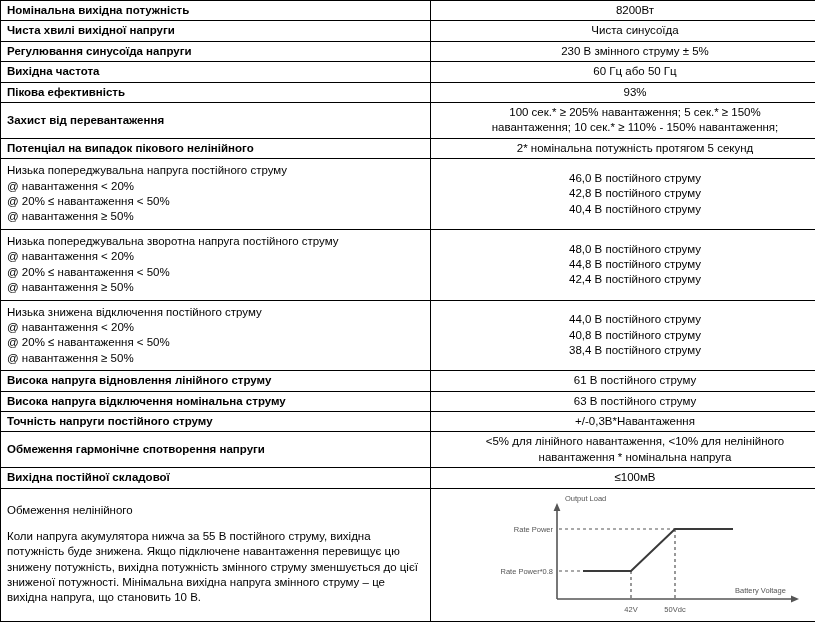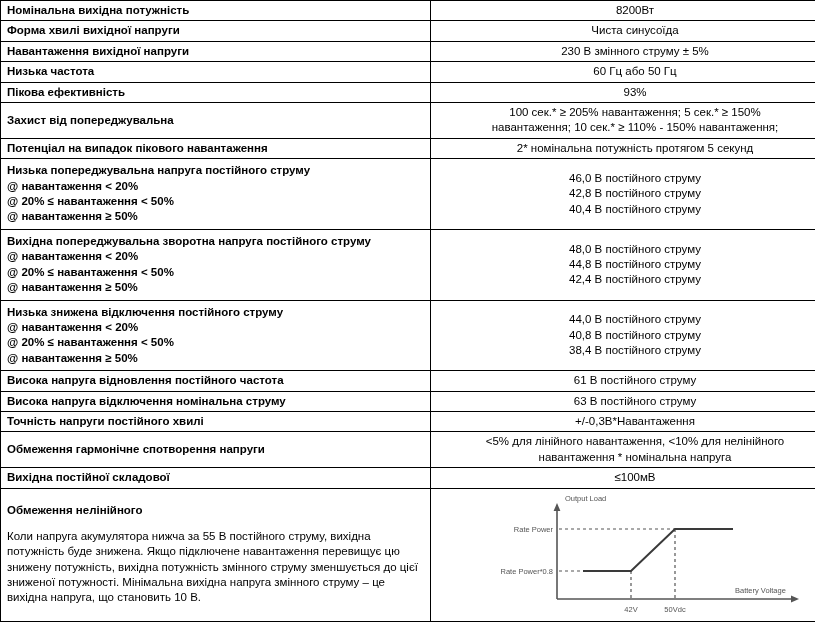--- a/index.html
+++ b/index.html
@@ -35,25 +35,25 @@
     text-align: left;
   }
 
   td.value-cell {
     width: 396px;
     text-align: center;
     font-weight: normal;
   }
 
   .sub-line {
-    font-weight: bold;
+    font-weight: normal;
   }
 
   .label-title {
-    font-weight: bold;
+    font-weight: normal;
   }
 
   .value-line {
     display: block;
   }
 
   .body-text {
     font-weight: normal;
     display: block;
     margin-top: 10px;
@@ -82,69 +82,69 @@
 
 <table class="spec-table">
   <tbody>
 
     <tr>
       <td class="label-cell">Номінальна вихідна потужність</td>
       <td class="value-cell">8200Вт</td>
     </tr>
 
     <tr>
-      <td class="label-cell">Форма хвилі вихідної напруги</td>
+      <td class="label-cell">Чиста хвилі вихідної напруги</td>
       <td class="value-cell">Чиста синусоїда</td>
     </tr>
 
     <tr>
-      <td class="label-cell">Навантаження вихідної напруги</td>
+      <td class="label-cell">Регулювання синусоїда напруги</td>
       <td class="value-cell">230 В змінного струму ± 5%</td>
     </tr>
 
     <tr>
-      <td class="label-cell">Низька частота</td>
+      <td class="label-cell">Вихідна частота</td>
       <td class="value-cell">60 Гц або 50 Гц</td>
     </tr>
 
     <tr>
       <td class="label-cell">Пікова ефективність</td>
       <td class="value-cell">93%</td>
     </tr>
 
     <tr>
-      <td class="label-cell">Захист від попереджувальна</td>
+      <td class="label-cell">Захист від перевантаження</td>
       <td class="value-cell">
         <span class="value-line">100 сек.* ≥ 205% навантаження; 5 сек.* ≥ 150%</span>
         <span class="value-line">навантаження; 10 сек.* ≥ 110% - 150% навантаження;</span>
       </td>
     </tr>
 
     <tr>
-      <td class="label-cell">Потенціал на випадок пікового навантаження</td>
+      <td class="label-cell">Потенціал на випадок пікового нелінійного</td>
       <td class="value-cell">2* номінальна потужність протягом 5 секунд</td>
     </tr>
 
     <tr class="pad-row">
       <td class="label-cell">
         <span class="label-title">Низька попереджувальна напруга постійного струму</span>
         <span class="sub-line value-line">@ навантаження &lt; 20%</span>
         <span class="sub-line value-line">@ 20% ≤ навантаження &lt; 50%</span>
         <span class="sub-line value-line">@ навантаження ≥ 50%</span>
       </td>
       <td class="value-cell">
         <span class="value-line">46,0 В постійного струму</span>
         <span class="value-line">42,8 В постійного струму</span>
         <span class="value-line">40,4 В постійного струму</span>
       </td>
     </tr>
 
     <tr class="pad-row">
       <td class="label-cell">
-        <span class="label-title">Вихідна попереджувальна зворотна напруга постійного струму</span>
+        <span class="label-title">Низька попереджувальна зворотна напруга постійного струму</span>
         <span class="sub-line value-line">@ навантаження &lt; 20%</span>
         <span class="sub-line value-line">@ 20% ≤ навантаження &lt; 50%</span>
         <span class="sub-line value-line">@ навантаження ≥ 50%</span>
       </td>
       <td class="value-cell">
         <span class="value-line">48,0 В постійного струму</span>
         <span class="value-line">44,8 В постійного струму</span>
         <span class="value-line">42,4 В постійного струму</span>
       </td>
     </tr>
@@ -157,31 +157,31 @@
         <span class="sub-line value-line">@ навантаження ≥ 50%</span>
       </td>
       <td class="value-cell">
         <span class="value-line">44,0 В постійного струму</span>
         <span class="value-line">40,8 В постійного струму</span>
         <span class="value-line">38,4 В постійного струму</span>
       </td>
     </tr>
 
     <tr>
-      <td class="label-cell">Висока напруга відновлення постійного частота</td>
+      <td class="label-cell">Висока напруга відновлення лінійного струму</td>
       <td class="value-cell">61 В постійного струму</td>
     </tr>
 
     <tr>
       <td class="label-cell">Висока напруга відключення номінальна струму</td>
       <td class="value-cell">63 В постійного струму</td>
     </tr>
 
     <tr>
-      <td class="label-cell">Точність напруги постійного хвилі</td>
+      <td class="label-cell">Точність напруги постійного струму</td>
       <td class="value-cell">+/-0,3В*Навантаження</td>
     </tr>
 
     <tr>
       <td class="label-cell">Обмеження гармонічне спотворення напруги</td>
       <td class="value-cell">
         <span class="value-line">&lt;5% для лінійного навантаження, &lt;10% для нелінійного</span>
         <span class="value-line">навантаження * номінальна напруга</span>
       </td>
     </tr>

